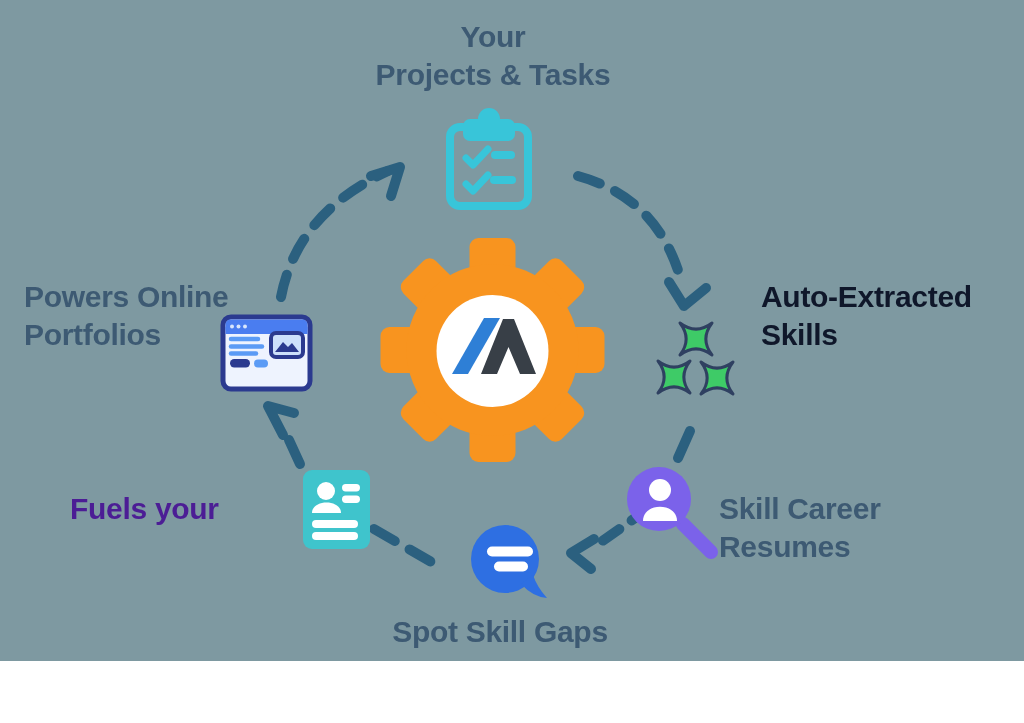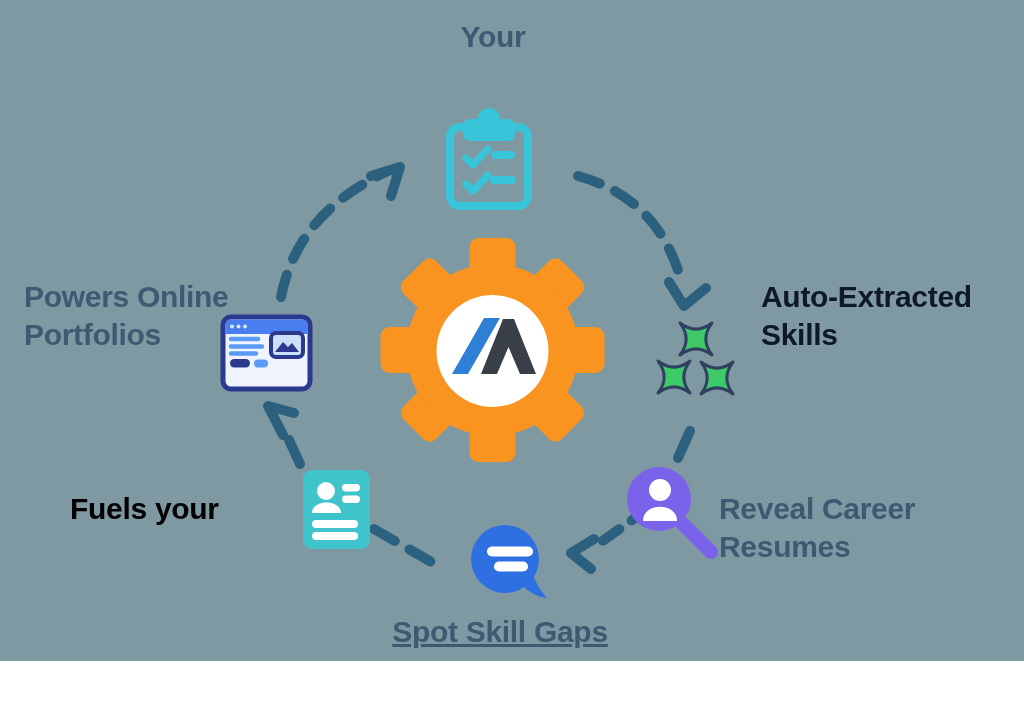--- a/index.html
+++ b/index.html
@@ -128,37 +128,38 @@
       <line x1="231" y1="353.5" x2="256" y2="353.5"></line>
     </g>
     <rect x="230" y="359" width="20" height="8.5" rx="4.2" fill="#2b3a8f"></rect>
     <rect x="254" y="359.5" width="14" height="8" rx="4" fill="#5b9bf5"></rect>
     <rect x="271" y="333" width="32" height="24" rx="5" stroke-width="4" fill="#cde0fb" stroke="#2b3a8f"></rect>
     <path d="M 275,352 L 283,342 L 288,347 L 292,343 L 299,352 Z" fill="#2b3a8f"></path>
   </svg>
 
   <div class="label center-label" style="left: 293px; top: 18px; width: 400px; color: rgb(61, 90, 115);">
     <span>Your</span>
+    <span>Projects &amp; Tasks</span>
   </div>
 
   <div class="label" style="left: 761px; top: 278px; color: #0f172a;">
     <span>Auto-Extracted</span>
     <span>Skills</span>
   </div>
 
   <div class="label" style="left: 719px; top: 490px; color: rgb(61, 90, 115);">
-    <span>Reveal Career</span>
+    <span>Skill Career</span>
     <span>Resumes</span>
   </div>
 
-  <div class="label center-label" style="left: 300px; top: 613px; width: 400px; color: rgb(61, 90, 115); text-decoration: underline;">
+  <div class="label center-label" style="left: 300px; top: 613px; width: 400px; color: rgb(61, 90, 115);">
     <span>Spot Skill Gaps</span>
   </div>
 
-  <div class="label" style="left: 70px; top: 490px; color: #000000;">
+  <div class="label" style="left: 70px; top: 490px; color: #4c1d95;">
     <span>Fuels your</span>
   </div>
 
   <div class="label" style="left: 24px; top: 278px; color: rgb(61, 90, 115);">
     <span>Powers Online</span>
     <span>Portfolios</span>
   </div>
 
 </div>
 

